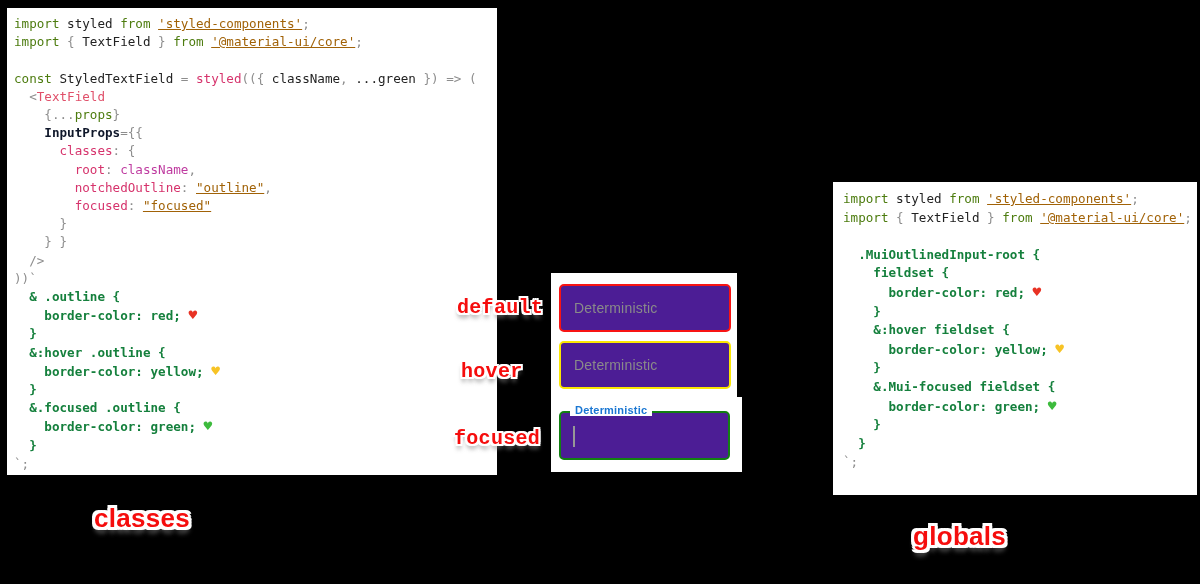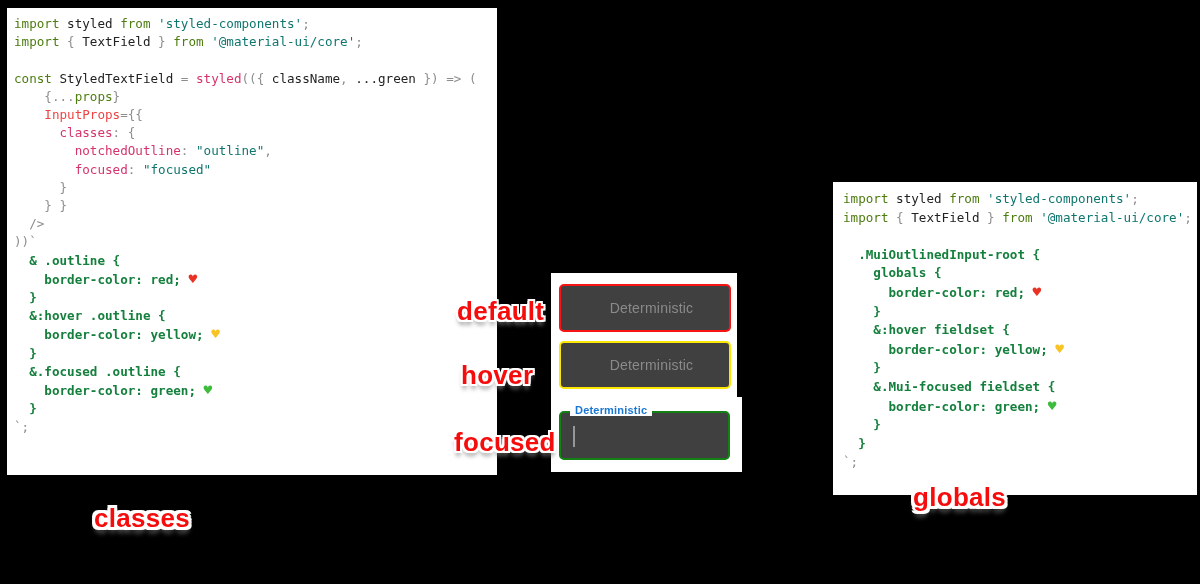--- a/index.html
+++ b/index.html
@@ -19,41 +19,40 @@
     color: #222;
   }
   #left-code  { left: 7px;   top: 8px;   width: 490px; height: 467px; padding: 7px 0 0 7px;  line-height: 18.2px; }
   #right-code { left: 833px; top: 182px; width: 364px; height: 313px; padding: 8px 0 0 10px; line-height: 18.6px; }
   .code-line { white-space: pre; }
   .tk-kw  { color: #4d7c0f; }
   .tk-id  { color: #222222; }
   .tk-pun { color: #8d8d8d; }
   .tk-fn  { color: #d6336c; }
   .tk-tag { color: #e0506a; }
-  .tk-atr { color: #ef4444; }
+  .tk-atr { color: #0f172a; font-weight: bold; }
   .tk-prp { color: #d6336c; }
   .tk-mg  { color: #bf3ba0; }
-  .tk-str { color: #0f766e; }
+  .tk-str { color: #a16207; text-decoration: underline; }
   .tk-css { color: #15803d; font-weight: bold; }
   .tk-hr, .tk-hy, .tk-hg { font-size: 14.5px; }
   .tk-hr { color: #e83224; }
   .tk-hy { color: #f7c325; }
   .tk-hg { color: #3dbb3d; }
   
   .card { position: absolute; background: #fff; }
   #card-top    { left: 551px; top: 273px; width: 186px; height: 124px; }
   #card-bottom { left: 551px; top: 397px; width: 191px; height: 75px; }
   .tf {
     position: absolute;
-    background: #404040;
+    background: #4c1d95;
     border-radius: 5px;
     display: flex;
     align-items: center;
     padding-left: 13px;
-    justify-content: center;
   }
   #tf-default { left: 559px; top: 284px; width: 172px; height: 48px; border: 2px solid #f81414; }
   #tf-hover   { left: 559px; top: 341px; width: 172px; height: 48px; border: 2px solid #fbe703; }
   #tf-focused { left: 559px; top: 411px; width: 171px; height: 49px; border: 2px solid #128012; }
   .ph { color: #8a8a8a; font-size: 14px; letter-spacing: .2px; }
   .notch-label {
     position: absolute; left: 9px; top: -9px;
     background: #fff; padding: 0 5px;
     color: #1976d2; font-size: 11px; font-weight: bold; letter-spacing: .2px;
   }
@@ -62,45 +61,47 @@
   .meme {
     position: absolute;
     color: #f50d0d;
     font-weight: 800;
     letter-spacing: .3px;
     text-shadow:
       -2px -2px 0 #fff, 2px -2px 0 #fff, -2px 2px 0 #fff, 2px 2px 0 #fff,
       0 -2px 0 #fff, 0 2px 0 #fff, -2px 0 0 #fff, 2px 0 0 #fff,
       0 5px 4px rgba(130,130,130,.85);
   }
-  .meme-sm { font-size: 26px; }
+  .meme-sm { font-size: 20px; font-family: Liberation Mono, monospace; }
   .meme-lg {
     font-size: 26px;
     text-shadow:
       -3px -3px 0 #fff, 3px -3px 0 #fff, -3px 3px 0 #fff, 3px 3px 0 #fff,
       0 -3px 0 #fff, 0 3px 0 #fff, -3px 0 0 #fff, 3px 0 0 #fff,
       0 6px 5px rgba(130,130,130,.85);
   }
   #lbl-default { left: 457px; top: 296px; }
   #lbl-hover   { left: 461px; top: 360px; }
   #lbl-focused { left: 454px; top: 427px; }
   #lbl-classes { left: 94px;  top: 503px; }
-  #lbl-globals { left: 913px; top: 482px; }
+  #lbl-globals { left: 913px; top: 521px; }
 </style>
 </head>
 <body>
 
 <div id="left-code" class="codeblock">
     <div class="code-line"><span class="tk-kw">import </span><span class="tk-id">styled </span><span class="tk-kw">from </span><span class="tk-str">'styled-components'</span><span class="tk-pun">;</span></div>
     <div class="code-line"><span class="tk-kw">import </span><span class="tk-pun">{ </span><span class="tk-id">TextField </span><span class="tk-pun">} </span><span class="tk-kw">from </span><span class="tk-str">'@material-ui/core'</span><span class="tk-pun">;</span></div>
     <div class="code-line"><span class="tk-id"> </span></div>
     <div class="code-line"><span class="tk-kw">const </span><span class="tk-id">StyledTextField </span><span class="tk-pun">= </span><span class="tk-fn">styled</span><span class="tk-pun">(({ </span><span class="tk-id">className</span><span class="tk-pun">, </span><span class="tk-id">...green </span><span class="tk-pun">}) </span><span class="tk-pun">=&gt; </span><span class="tk-pun">(</span></div>
+    <div class="code-line"><span class="tk-id">  </span><span class="tk-pun">&lt;</span><span class="tk-tag">TextField</span></div>
     <div class="code-line"><span class="tk-id">    </span><span class="tk-pun">{...</span><span class="tk-kw">props</span><span class="tk-pun">}</span></div>
     <div class="code-line"><span class="tk-id">    </span><span class="tk-atr">InputProps</span><span class="tk-pun">={{</span></div>
     <div class="code-line"><span class="tk-id">      </span><span class="tk-prp">classes</span><span class="tk-pun">: </span><span class="tk-pun">{</span></div>
+    <div class="code-line"><span class="tk-id">        </span><span class="tk-prp">root</span><span class="tk-pun">: </span><span class="tk-mg">className</span><span class="tk-pun">,</span></div>
     <div class="code-line"><span class="tk-id">        </span><span class="tk-prp">notchedOutline</span><span class="tk-pun">: </span><span class="tk-str">"outline"</span><span class="tk-pun">,</span></div>
     <div class="code-line"><span class="tk-id">        </span><span class="tk-prp">focused</span><span class="tk-pun">: </span><span class="tk-str">"focused"</span></div>
     <div class="code-line"><span class="tk-pun">      }</span></div>
     <div class="code-line"><span class="tk-pun">    } }</span></div>
     <div class="code-line"><span class="tk-pun">  /&gt;</span></div>
     <div class="code-line"><span class="tk-pun">))`</span></div>
     <div class="code-line"><span class="tk-css">  &amp; .outline {</span></div>
     <div class="code-line"><span class="tk-css">    border-color: red; </span><span class="tk-hr">♥</span></div>
     <div class="code-line"><span class="tk-css">  }</span></div>
     <div class="code-line"><span class="tk-css">  &amp;:hover .outline {</span></div>
@@ -110,21 +111,21 @@
     <div class="code-line"><span class="tk-css">    border-color: green; </span><span class="tk-hg">♥</span></div>
     <div class="code-line"><span class="tk-css">  }</span></div>
     <div class="code-line"><span class="tk-pun">`;</span></div>
   </div>
 
 <div id="right-code" class="codeblock">
     <div class="code-line"><span class="tk-kw">import </span><span class="tk-id">styled </span><span class="tk-kw">from </span><span class="tk-str">'styled-components'</span><span class="tk-pun">;</span></div>
     <div class="code-line"><span class="tk-kw">import </span><span class="tk-pun">{ </span><span class="tk-id">TextField </span><span class="tk-pun">} </span><span class="tk-kw">from </span><span class="tk-str">'@material-ui/core'</span><span class="tk-pun">;</span></div>
     <div class="code-line"><span class="tk-id"> </span></div>
     <div class="code-line"><span class="tk-css">  .MuiOutlinedInput-root {</span></div>
-    <div class="code-line"><span class="tk-css">    globals {</span></div>
+    <div class="code-line"><span class="tk-css">    fieldset {</span></div>
     <div class="code-line"><span class="tk-css">      border-color: red; </span><span class="tk-hr">♥</span></div>
     <div class="code-line"><span class="tk-css">    }</span></div>
     <div class="code-line"><span class="tk-css">    &amp;:hover fieldset {</span></div>
     <div class="code-line"><span class="tk-css">      border-color: yellow; </span><span class="tk-hy">♥</span></div>
     <div class="code-line"><span class="tk-css">    }</span></div>
     <div class="code-line"><span class="tk-css">    &amp;.Mui-focused fieldset {</span></div>
     <div class="code-line"><span class="tk-css">      border-color: green; </span><span class="tk-hg">♥</span></div>
     <div class="code-line"><span class="tk-css">    }</span></div>
     <div class="code-line"><span class="tk-css">  }</span></div>
     <div class="code-line"><span class="tk-pun">`;</span></div>

